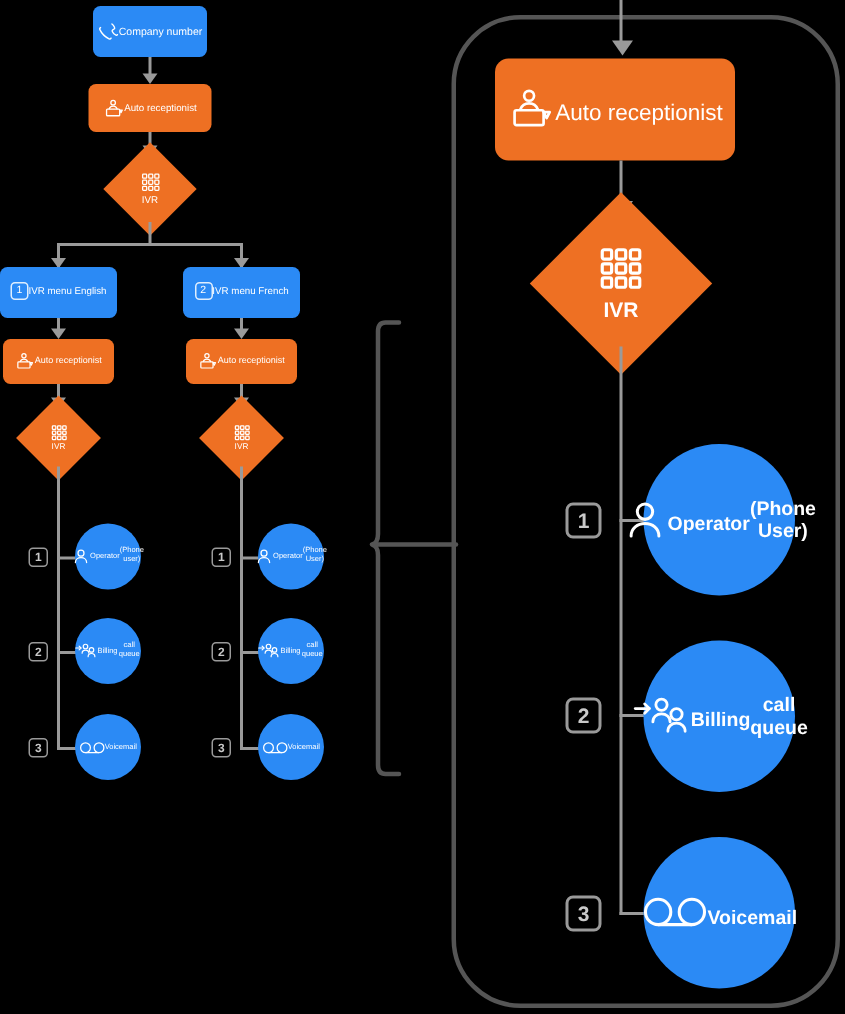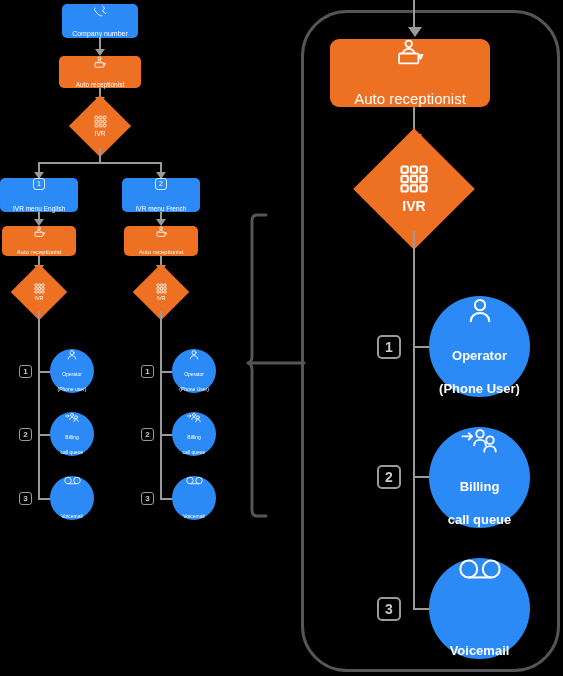--- a/index.html
+++ b/index.html
@@ -1,22 +1,22 @@
 <!DOCTYPE html>
 <html><head>
 <meta charset="utf-8">
 <style>
   html,body{margin:0;padding:0;background:#000;}
   body{width:563px;height:676px;position:relative;overflow:hidden;
        font-family:"Liberation Sans","DejaVu Sans",sans-serif;color:#fff;}
   .stage{position:absolute;inset:0;}
 
   
-  .node{position:absolute;box-sizing:border-box;display:flex;flex-direction:column;
-        align-items:center;justify-content:space-between;text-align:center;line-height:1.15;}
+  .node{position:absolute;box-sizing:border-box;display:flex;
+        align-items:center;justify-content:center;text-align:center;line-height:1.15;}
   .rect{border-radius:5px;}
   .rect.big{border-radius:9px;}
   .blue{background:#2b8af5;}
   .orange{background:#ee7023;}
   .circle{border-radius:50%;background:#2b8af5;}
 
   .lbl{display:block;}
   .icon{display:block;}
 
   

